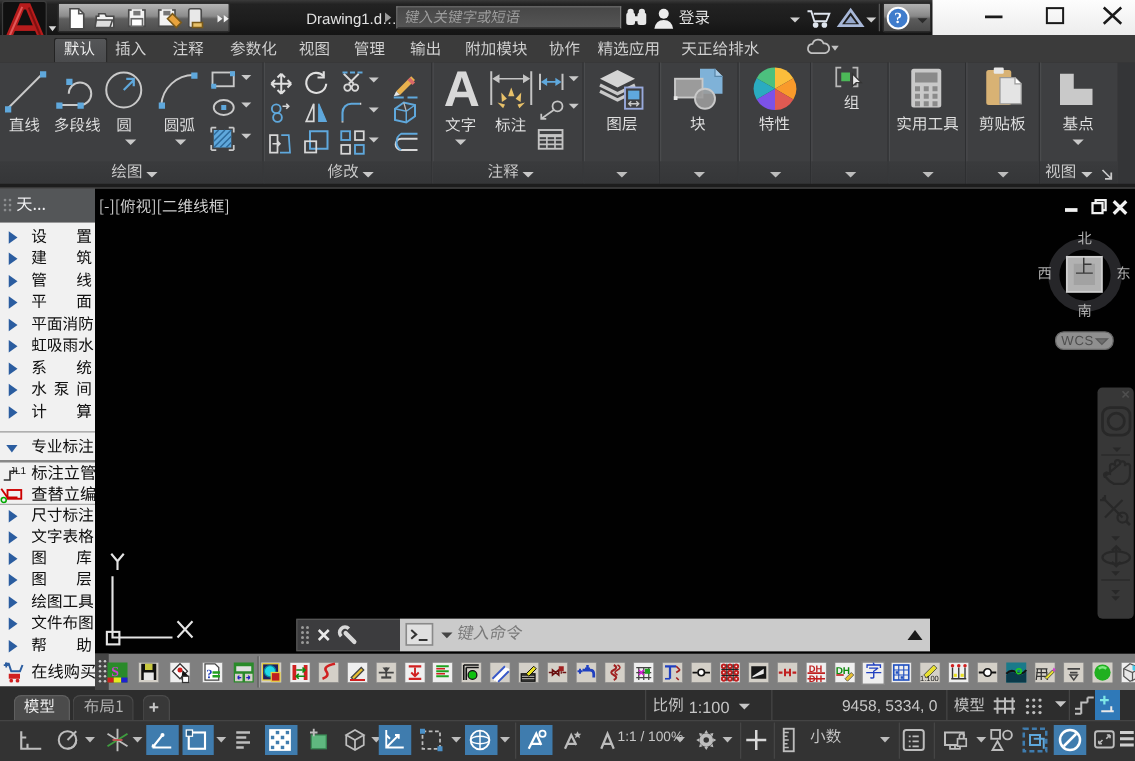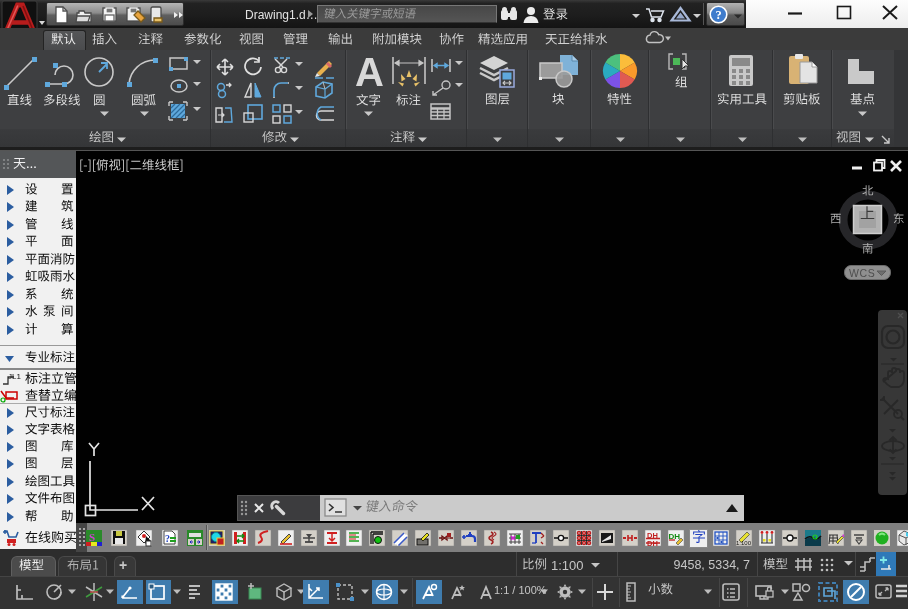--- a/index.html
+++ b/index.html
@@ -1343,21 +1343,21 @@
     <g>
       <use href="#r6bd4" transform="translate(0.0 10.5) scale(0.01250 -0.01250)"></use>
       <use href="#r4f8b" transform="translate(12.5 10.5) scale(0.01250 -0.01250)"></use>
     </g>
   </svg>
 <div style="position:absolute;left:551px;top:558px;color:#c6c6c6;font:13px &quot;Liberation Sans&quot;,sans-serif">1:100</div>
 <svg style="position:absolute;left:590px;top:562px" width="12" height="8">
     <path d="M1 1 l4.5 4.5 4.5 -4.5 z" fill="#c6c6c6"></path>
   </svg>
 <div style="position:absolute;left:617px;top:552px;width:1px;height:24px;background:#454545"></div>
-<div style="position:absolute;left:617px;top:558px;width:133px;height:16px;text-align:right;color:#c6c6c6;font:12.5px &quot;Liberation Sans&quot;,sans-serif">9458, 5334, 7</div>
+<div style="position:absolute;left:617px;top:558px;width:133px;height:16px;text-align:right;color:#c6c6c6;font:12.5px &quot;Liberation Sans&quot;,sans-serif">9458, 5334, 0</div>
 <div style="position:absolute;left:757px;top:552px;width:1px;height:24px;background:#454545"></div>
 <svg class="" width="26" height="16" style="position:absolute;left:763px;top:558px;overflow:visible" fill="#c6c6c6">
     <g>
       <use href="#r6a21" transform="translate(0.0 10.5) scale(0.01250 -0.01250)"></use>
       <use href="#r578b" transform="translate(12.5 10.5) scale(0.01250 -0.01250)"></use>
     </g>
   </svg>
 <svg style="position:absolute;left:794px;top:556px" width="20" height="17">
     <path d="M4 2 v13 M10 2 v13 M16 2 v13 M1 5 h17 M1 11 h17" stroke="#bdbdbd" stroke-width="1.6"></path>
   </svg>

